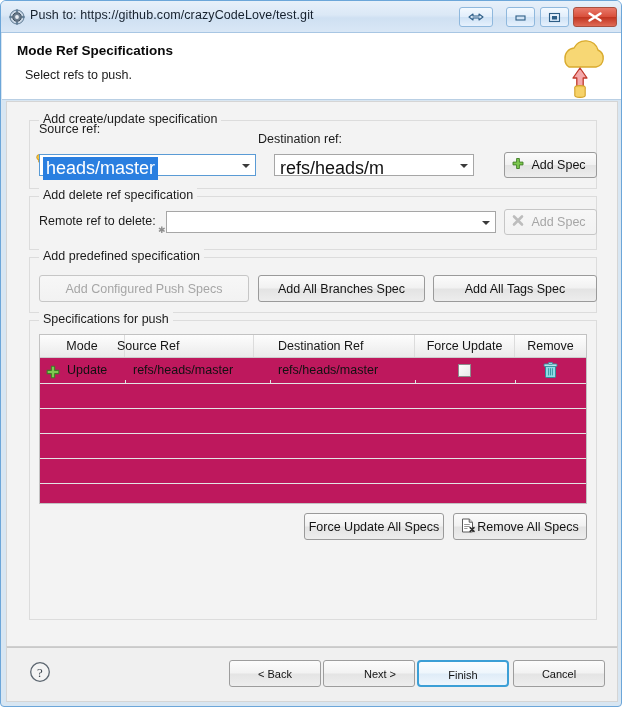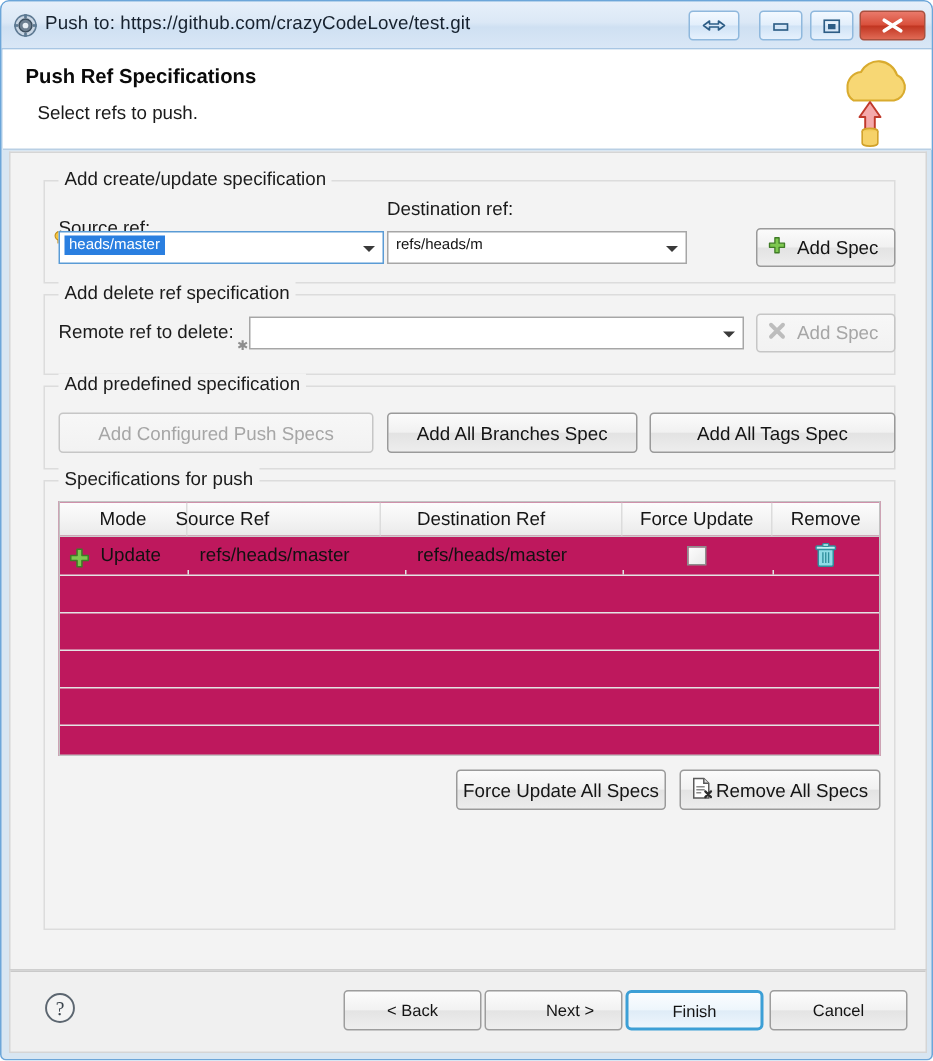--- a/index.html
+++ b/index.html
@@ -141,21 +141,21 @@
     position: absolute;
     height: 22px;
     box-sizing: border-box;
     background: #ffffff;
     border: 1px solid #a6a6a6;
   }
   .combo.focused { border: 1px solid #5a9bd5; }
   .combo .cval {
     position: absolute;
     left: 5px; top: 3px;
-    font-size: 10px;
+    font-size: 18px;
     color: #111111;
     white-space: nowrap;
   }
   .combo .cval.sel {
     left: 3px; top: 2px;
     padding: 1px 3px 1px 3px;
     background: #2a7fe0;
     color: #ffffff;
   }
   .combo .arrow {
@@ -338,54 +338,54 @@
       </span>
       <span class="winbtn close">
         <svg width="42" height="18" viewBox="0 0 42 18">
           <path d="M15.5 5.5 L26.5 12.5 M26.5 5.5 L15.5 12.5" stroke="#ffffff" stroke-width="2.4" stroke-linecap="round"></path>
         </svg>
       </span>
     </span>
   </div>
 
   <div class="header">
-    <div class="header-title">Push Ref Specifications</div>
+    <div class="header-title">Mode Ref Specifications</div>
     <div class="header-sub">Select refs to push.</div>
     <span class="header-art">
       <svg width="66" height="64" viewBox="0 0 66 64">
         <path d="M18 24 a10 10 0 0 1 9-11 a13 13 0 0 1 24 2 a9 9 0 0 1 -2 17 H22 a9 9 0 0 1 -4 -8 Z" fill="#f7d774" stroke="#d9ab2e" stroke-width="1.4"></path>
         <path d="M33 50 L33 36 M33 34 L27 42 M33 34 L39 42" fill="none" stroke="none"></path>
         <path d="M33 33 L40 43 L36.2 43 L36.2 52 L29.8 52 L29.8 43 L26 43 Z" fill="#f4a9ab" stroke="#c0392b" stroke-width="1.3" stroke-linejoin="round"></path>
         <ellipse cx="33" cy="52.5" rx="5.2" ry="1.9" fill="#f2cc5c" stroke="#d2a22a" stroke-width="1.1"></ellipse>
         <path d="M27.8 52.5 L27.8 60.5 a5.2 1.9 0 0 0 10.4 0 L38.2 52.5" fill="#f6d269" stroke="#d2a22a" stroke-width="1.1"></path>
       </svg>
     </span>
   </div>
 
   <div class="client">
 
     <div class="group g-create">
       <span class="legend">Add create/update specification</span>
 
-      <span class="field-label" style="left:9px; top:1px;margin-top:23px;">Source ref:</span>
+      <span class="field-label" style="left:9px; top:1px;">Source ref:</span>
       <span class="field-label" style="left:228px; top:11px;">Destination ref:</span>
 
       <span class="deco-bulb" style="left:6px; top:31px;">
         <svg width="7" height="9" viewBox="0 0 7 9">
           <circle cx="3.5" cy="3.2" r="2.8" fill="#f5c542" stroke="#c08b12" stroke-width="0.7"></circle>
           <rect x="2.3" y="6" width="2.4" height="2.3" fill="#c08b12"></rect>
         </svg>
       </span>
 
       <div class="combo focused" style="left:9px; top:33px; width:217px;">
         <span class="cval sel">heads/master</span>
         <span class="arrow"></span>
       </div>
 
-      <div class="combo" style="left:228px; top:33px; width:200px;">
+      <div class="combo" style="left:244px; top:33px; width:200px;">
         <span class="cval">refs/heads/m</span>
         <span class="arrow"></span>
       </div>
 
       <button class="btn with-icon" style="left:474px; top:31px; width:93px;">
         <span class="bicon">
           <svg width="12" height="12" viewBox="0 0 12 12">
             <path d="M4.6 1 H7.4 V4.6 H11 V7.4 H7.4 V11 H4.6 V7.4 H1 V4.6 H4.6 Z" fill="#7ec850" stroke="#3f7c26" stroke-width="0.9" stroke-linejoin="round"></path>
           </svg>
         </span>

